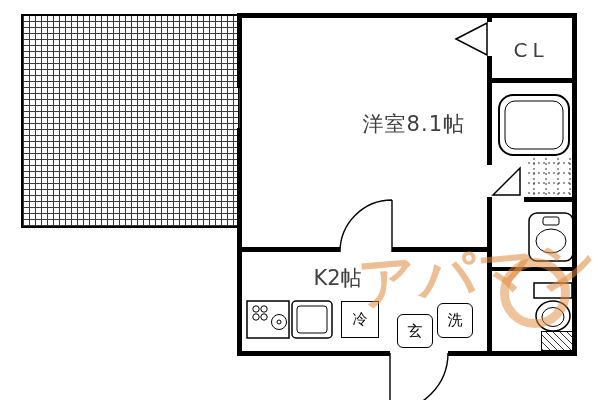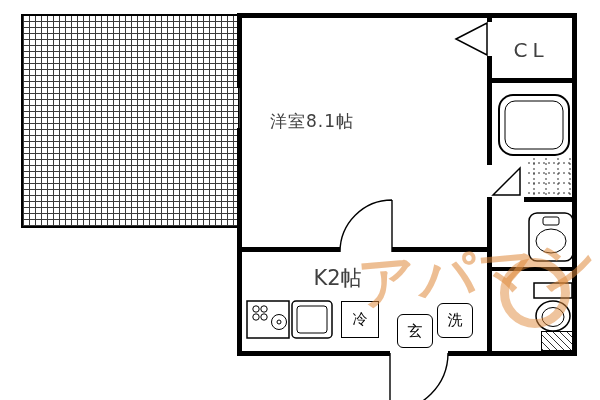--- a/index.html
+++ b/index.html
@@ -11,21 +11,21 @@
   .wall{position:absolute;background:#000;}
   .thinline{position:absolute;background:#000;}
   .balcony{
     position:absolute;left:21px;top:14px;width:217px;height:210px;
     border:2px solid #000;
     background-image:
       repeating-linear-gradient(0deg,#3a3a3a 0,#3a3a3a 1px,transparent 1px,transparent 6px),
       repeating-linear-gradient(90deg,#3a3a3a 0,#3a3a3a 1px,transparent 1px,transparent 6px);
   }
   .label{position:absolute;color:#404040;white-space:nowrap;}
-  .room-label{font-size:17px;text-align:left;letter-spacing:1px;}
+  .room-label{font-size:21px;text-align:right;letter-spacing:1px;}
   .kitchen-label{font-size:21px;text-align:center;}
   .cl-label{font-size:20px;letter-spacing:5px;text-align:center;}
   .fixture-box{
     position:absolute;border:1.5px solid #000;background:#fff;
     display:flex;align-items:center;justify-content:center;
     font-size:15px;box-sizing:border-box;
   }
   .rounded{border-radius:6px;}
   .hatch-corner{
     position:absolute;left:541px;top:331px;width:32px;height:20px;

